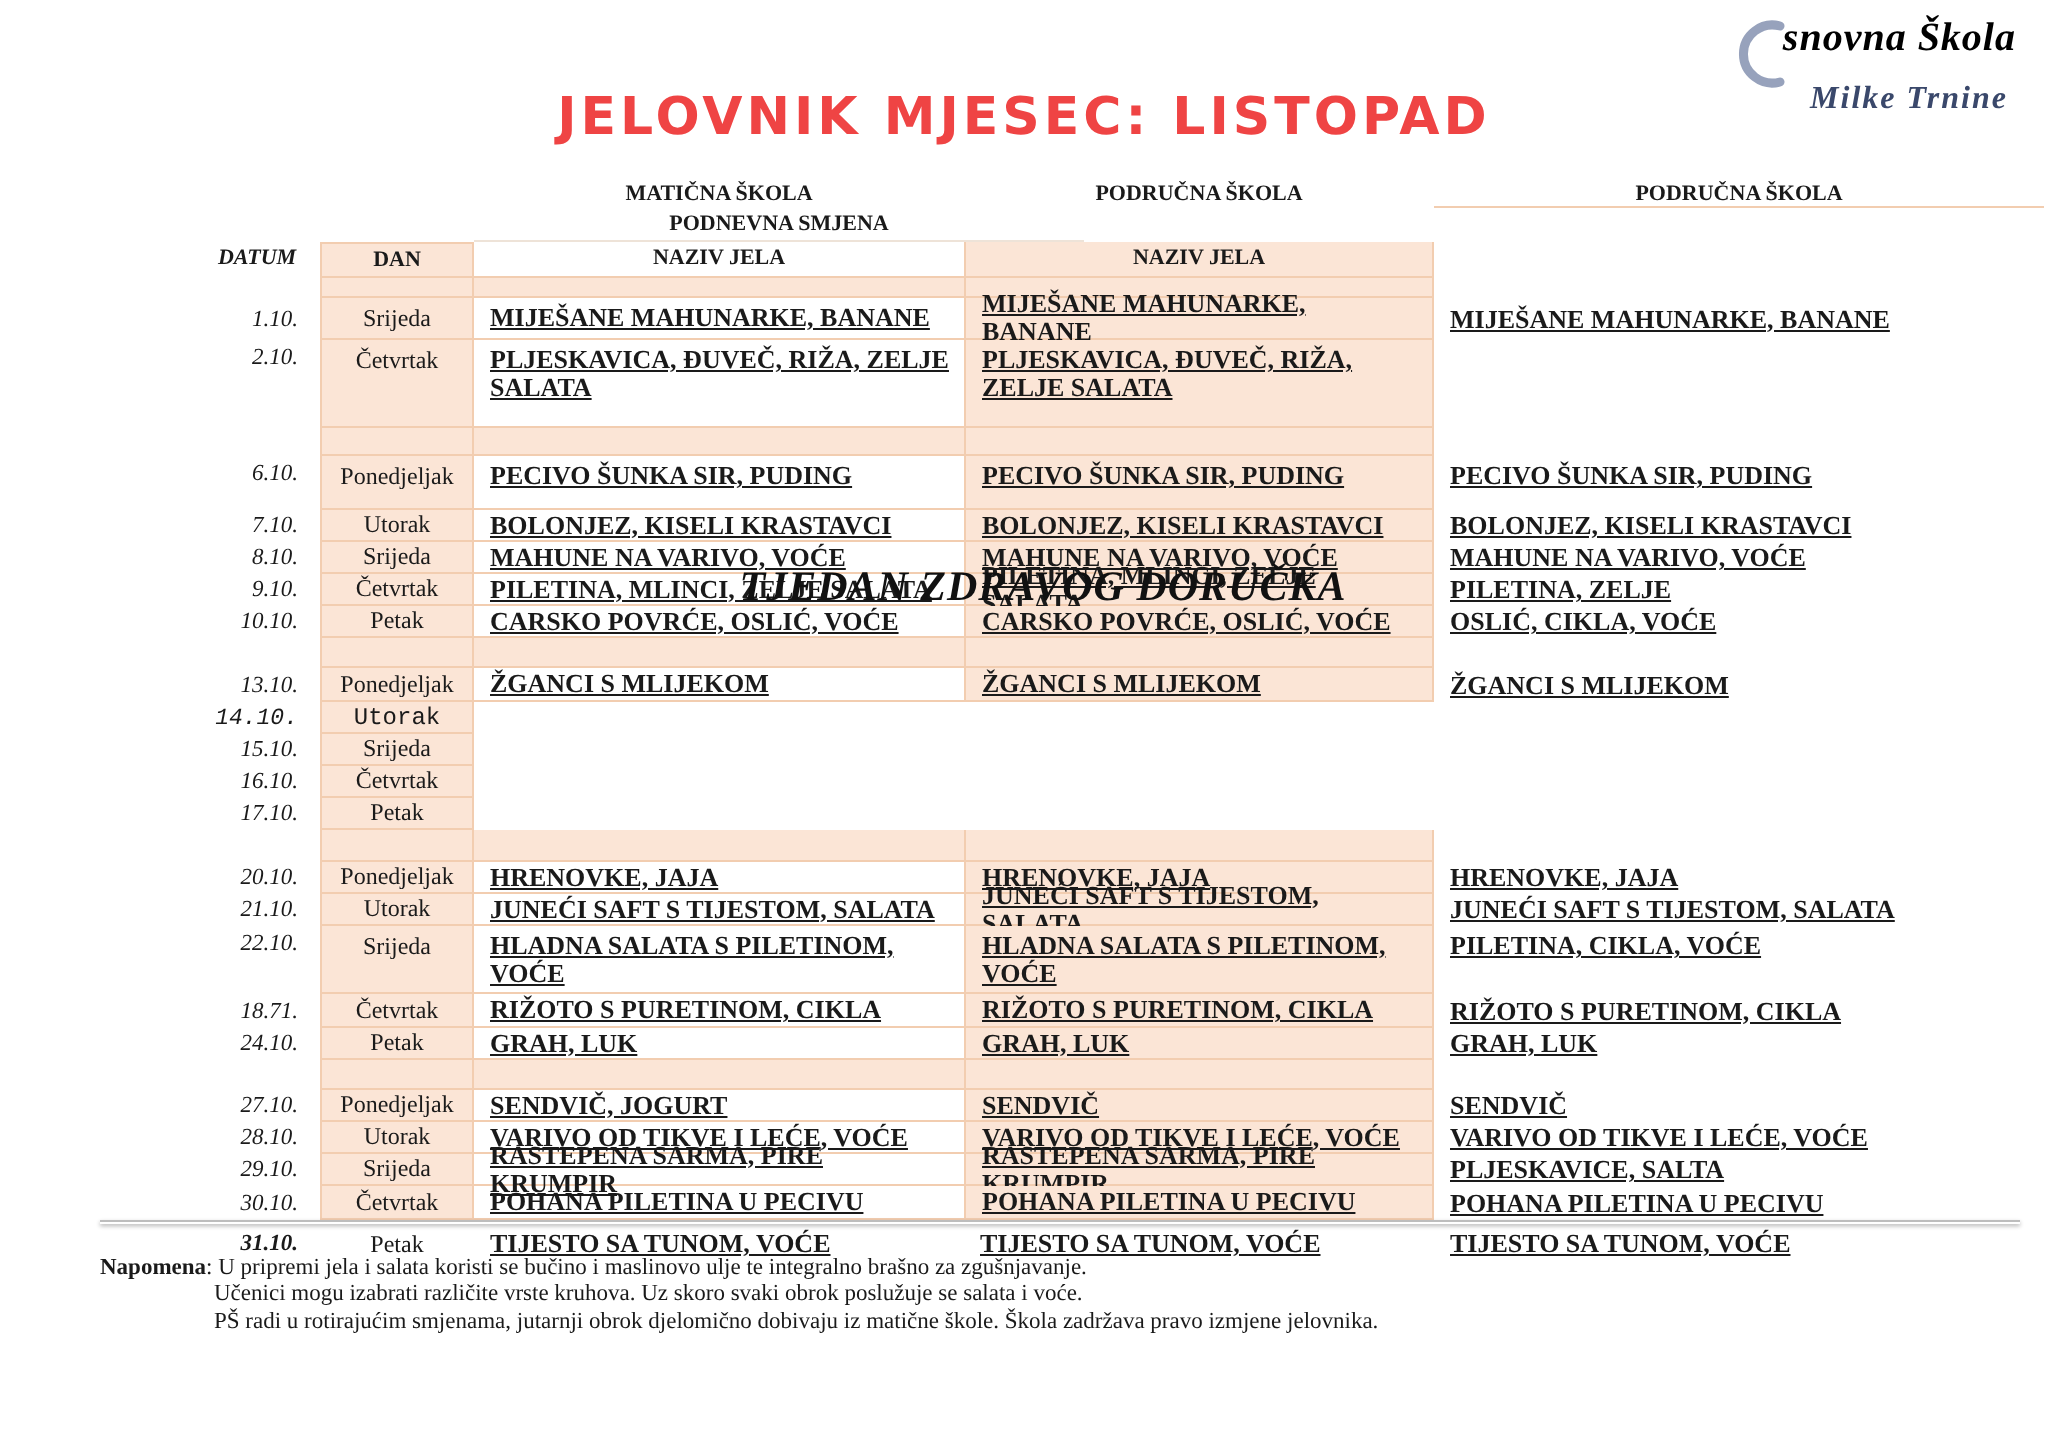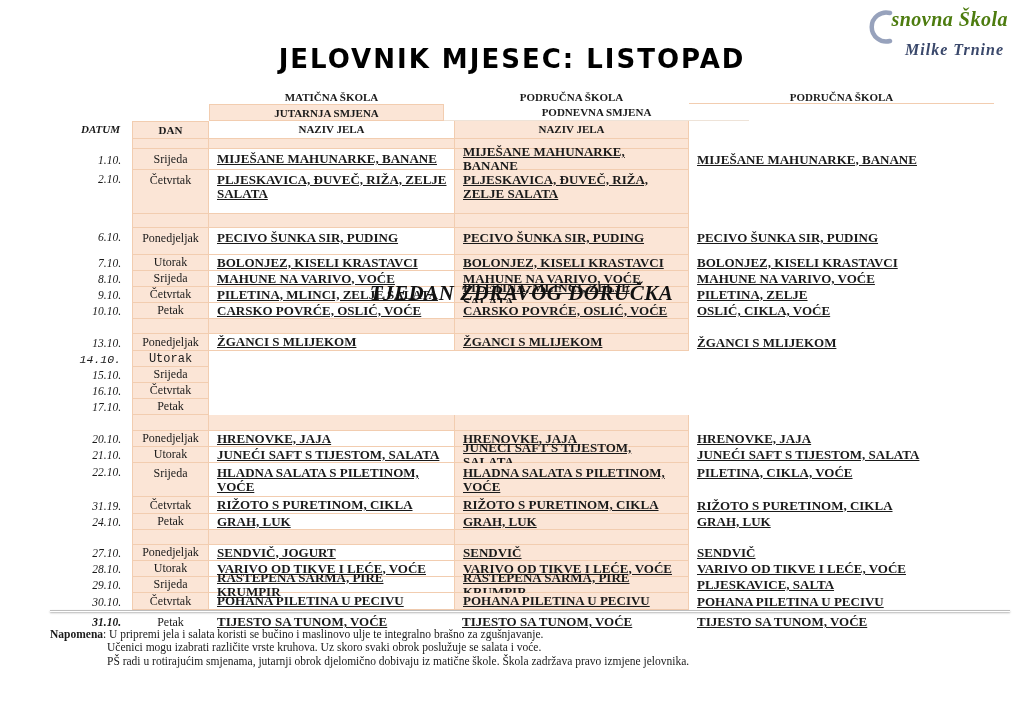--- a/index.html
+++ b/index.html
@@ -9,32 +9,32 @@
     font-family:"Liberation Serif", serif; color:#1a1a1a; overflow:hidden;
   }
   :root{
     --peach:#fbe5d6; --tan:#f2cdb0; --ink:#1a1a1a;
   }
 
   
   .logo { position:absolute; top:8px; right:16px; width:150px; text-align:right; }
   .logo-row { display:flex; align-items:flex-start; justify-content:flex-end; }
   .crescent { width:26px; height:34px; margin-right:-4px; margin-top:2px; }
-  .logo-line1 { font-size:20px; font-weight:bold; font-style:italic; color:#4d7c0f; letter-spacing:0.5px; }
+  .logo-line1 { font-size:20px; font-weight:bold; font-style:italic; color:#000000; letter-spacing:0.5px; }
   .logo-line2 { font-size:16px; font-weight:bold; font-style:italic; color:#3a486b; margin-top:-3px; padding-right:4px; letter-spacing:1px; }
 
   
   .title {
     position:absolute; top:44px; left:0; width:100%; text-align:center;
     font-family:"DejaVu Sans", sans-serif; font-weight:bold; font-size:26px;
-    letter-spacing:2px; color:#000000;
+    letter-spacing:2px; color:#ef4444;
   }
 
   
-  .tbl { position:absolute; left:80px; top:90px; width:914px; }
+  .tbl { position:absolute; left:108px; top:90px; width:914px; }
   .row { display:flex; }
   .cell { flex:none; position:relative; }
   .cd  { width:52px;  }
   .cday{ width:77px;  }
   .cm1 { width:245px; }
   .cm2 { width:235px; }
   .cm3 { width:305px; }
   .cmergedhw { width:785px; }
 
   .peach { background:var(--peach); }
@@ -93,21 +93,20 @@
     <div class="cell cd"></div>
     <div class="cell cday"></div>
     <div class="cell cm1">MATIČNA ŠKOLA</div>
     <div class="cell cm2">PODRUČNA ŠKOLA</div>
     <div class="cell cm3 b-bot" style="border-color:#f2cdb0">PODRUČNA ŠKOLA</div>
   </div>
 
   <div class="row shift-row">
     <div class="cell cd"></div>
     <div class="cell cday"></div>
-    <div class="cell cm2 peach b-lr b-top b-bot">JUTARNJA SMJENA</div>
     <div class="cell cm3 subtle-bot">PODNEVNA SMJENA</div>
   </div>
 
   <div class="row naziv-row">
     <div class="cell cd datum-label">DATUM</div>
     <div class="cell cday peach b-lr b-top b-bot">DAN</div>
     <div class="cell cm1 b-bot">NAZIV JELA</div>
     <div class="cell cm2 peach b-lr b-bot">NAZIV JELA</div>
     <div class="cell cm3"></div>
   </div>
@@ -232,21 +231,21 @@
         <div class="cell cm3 meal-cell">JUNEĆI SAFT S TIJESTOM, SALATA</div>
       </div>
       <div class="row vtop" style="height: 34px;">
         <div class="cell cd date-cell">22.10.</div>
         <div class="cell cday peach b-lr b-bot day-cell">Srijeda</div>
         <div class="cell cm1 b-bot meal-cell">HLADNA SALATA S PILETINOM, VOĆE</div>
         <div class="cell cm2 peach b-lr b-bot meal-cell">HLADNA SALATA S PILETINOM, VOĆE</div>
         <div class="cell cm3 meal-cell">PILETINA, CIKLA, VOĆE</div>
       </div>
       <div class="row" style="height: 17px;">
-        <div class="cell cd date-cell">31.19.</div>
+        <div class="cell cd date-cell">18.71.</div>
         <div class="cell cday peach b-lr b-bot day-cell">Četvrtak</div>
         <div class="cell cm1 b-bot meal-cell">RIŽOTO S PURETINOM, CIKLA</div>
         <div class="cell cm2 peach b-lr b-bot meal-cell">RIŽOTO S PURETINOM, CIKLA</div>
         <div class="cell cm3 meal-cell">RIŽOTO S PURETINOM, CIKLA</div>
       </div>
       <div class="row" style="height: 16px;">
         <div class="cell cd date-cell">24.10.</div>
         <div class="cell cday peach b-lr b-bot day-cell">Petak</div>
         <div class="cell cm1 b-bot meal-cell">GRAH, LUK</div>
         <div class="cell cm2 peach b-lr b-bot meal-cell">GRAH, LUK</div>

